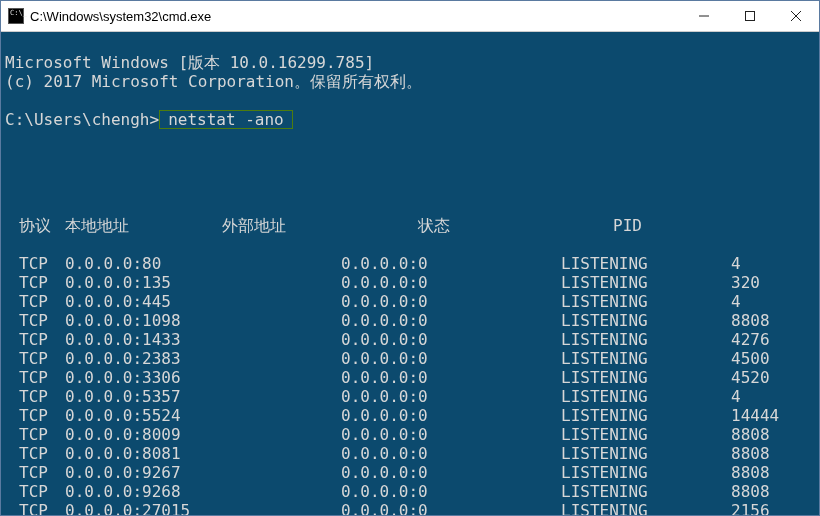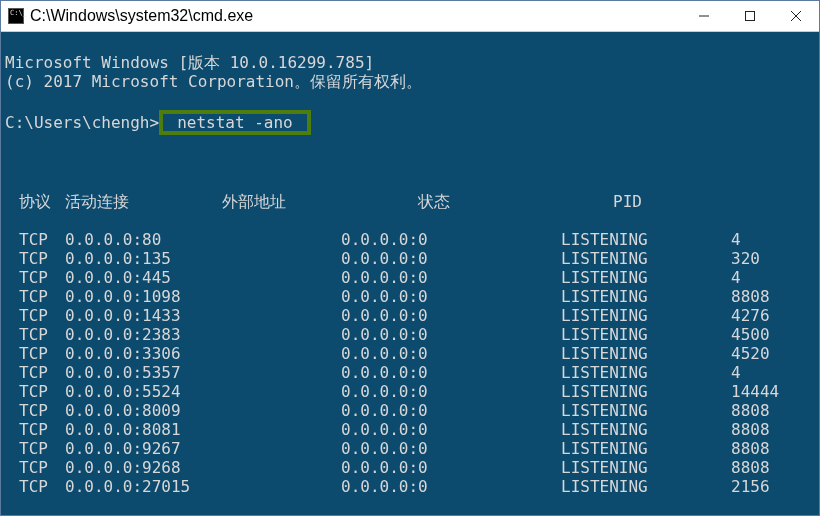--- a/index.html
+++ b/index.html
@@ -32,21 +32,21 @@
     content: "C:\\_";
     position: absolute;
     color: #ddd;
     font-size: 7px;
     line-height: 7px;
     top: 1px;
     left: 1px;
     font-family: Consolas, monospace;
   }
   .titlebar .title {
-    font-size: 16px;
+    font-size: 13px;
     color: #000;
     flex: 1;
   }
   .win-controls {
     display: flex;
     height: 100%;
   }
   .win-btn {
     width: 46px;
     height: 100%;
@@ -65,37 +65,37 @@
     color: #d7d7d7;
     font-family: "SimSun", "NSimSun", "MS Gothic", Consolas, monospace;
     font-size: 16px;
     line-height: 19px;
     padding: 2px 4px 0 4px;
     overflow: hidden;
     white-space: pre;
   }
   .prompt-line { display: block; }
   .cmd-highlight {
-    border: 4px solid #4d7c0f;
-    padding: 0 14px;
+    border: 1px solid #4d7c0f;
+    padding: 0 8px;
     display: inline-block;
     line-height: 17px;
   }
   .section-heading { display: block; }
   .header-line { display: block; }
   .header-line span, .table-row span { display: inline-block; }
   .col-proto { width: 60px; padding-left: 14px; }
   .col-local { width: 240px; }
   .col-foreign { width: 220px; margin-left: 36px; }
   .col-state { width: 170px; }
   .col-pid { width: 80px; }
   
   .hdr-proto { width: 60px; padding-left: 14px; }
   .hdr-local { width: 157px; }
-  .hdr-foreign { width: 170px; }
+  .hdr-foreign { width: 170px; margin-top: 30px; }
   .hdr-state { width: 195px; margin-left: 26px; }
   .hdr-pid { }
   .table-row { display: block; }
 </style>
 </head>
 <body>
 
 <div class="titlebar">
   <div class="app-icon"></div>
   <div class="title">C:\Windows\system32\cmd.exe</div>
@@ -119,15 +119,15 @@
   </div>
 </div>
 
 <div class="terminal">
 <span>Microsoft Windows [版本 10.0.16299.785]</span>
 <span>(c) 2017 Microsoft Corporation。保留所有权利。</span>
 
 <span class="prompt-line"><span>C:\Users\chengh&gt;</span><span class="cmd-highlight">netstat -ano</span></span>
 
 
-<span class="header-line"><span class="hdr-proto">协议</span><span class="hdr-local">活动连接</span><span class="hdr-foreign">外部地址</span><span class="hdr-state">状态</span><span class="hdr-pid">PID</span></span>
+<span class="header-line"><span class="hdr-proto">协议</span><span class="hdr-local">本地地址</span><span class="hdr-foreign">外部地址</span><span class="hdr-state">状态</span><span class="hdr-pid">PID</span></span>
 <span class="table-row"><span class="col-proto">TCP</span><span class="col-local">0.0.0.0:80             </span><span class="col-foreign">0.0.0.0:0              </span><span class="col-state">LISTENING      </span><span class="col-pid">4</span></span><span class="table-row"><span class="col-proto">TCP</span><span class="col-local">0.0.0.0:135            </span><span class="col-foreign">0.0.0.0:0              </span><span class="col-state">LISTENING      </span><span class="col-pid">320</span></span><span class="table-row"><span class="col-proto">TCP</span><span class="col-local">0.0.0.0:445            </span><span class="col-foreign">0.0.0.0:0              </span><span class="col-state">LISTENING      </span><span class="col-pid">4</span></span><span class="table-row"><span class="col-proto">TCP</span><span class="col-local">0.0.0.0:1098           </span><span class="col-foreign">0.0.0.0:0              </span><span class="col-state">LISTENING      </span><span class="col-pid">8808</span></span><span class="table-row"><span class="col-proto">TCP</span><span class="col-local">0.0.0.0:1433           </span><span class="col-foreign">0.0.0.0:0              </span><span class="col-state">LISTENING      </span><span class="col-pid">4276</span></span><span class="table-row"><span class="col-proto">TCP</span><span class="col-local">0.0.0.0:2383           </span><span class="col-foreign">0.0.0.0:0              </span><span class="col-state">LISTENING      </span><span class="col-pid">4500</span></span><span class="table-row"><span class="col-proto">TCP</span><span class="col-local">0.0.0.0:3306           </span><span class="col-foreign">0.0.0.0:0              </span><span class="col-state">LISTENING      </span><span class="col-pid">4520</span></span><span class="table-row"><span class="col-proto">TCP</span><span class="col-local">0.0.0.0:5357           </span><span class="col-foreign">0.0.0.0:0              </span><span class="col-state">LISTENING      </span><span class="col-pid">4</span></span><span class="table-row"><span class="col-proto">TCP</span><span class="col-local">0.0.0.0:5524           </span><span class="col-foreign">0.0.0.0:0              </span><span class="col-state">LISTENING      </span><span class="col-pid">14444</span></span><span class="table-row"><span class="col-proto">TCP</span><span class="col-local">0.0.0.0:8009           </span><span class="col-foreign">0.0.0.0:0              </span><span class="col-state">LISTENING      </span><span class="col-pid">8808</span></span><span class="table-row"><span class="col-proto">TCP</span><span class="col-local">0.0.0.0:8081           </span><span class="col-foreign">0.0.0.0:0              </span><span class="col-state">LISTENING      </span><span class="col-pid">8808</span></span><span class="table-row"><span class="col-proto">TCP</span><span class="col-local">0.0.0.0:9267           </span><span class="col-foreign">0.0.0.0:0              </span><span class="col-state">LISTENING      </span><span class="col-pid">8808</span></span><span class="table-row"><span class="col-proto">TCP</span><span class="col-local">0.0.0.0:9268           </span><span class="col-foreign">0.0.0.0:0              </span><span class="col-state">LISTENING      </span><span class="col-pid">8808</span></span><span class="table-row"><span class="col-proto">TCP</span><span class="col-local">0.0.0.0:27015          </span><span class="col-foreign">0.0.0.0:0              </span><span class="col-state">LISTENING      </span><span class="col-pid">2156</span></span>
 </div>
 
 </body></html>

